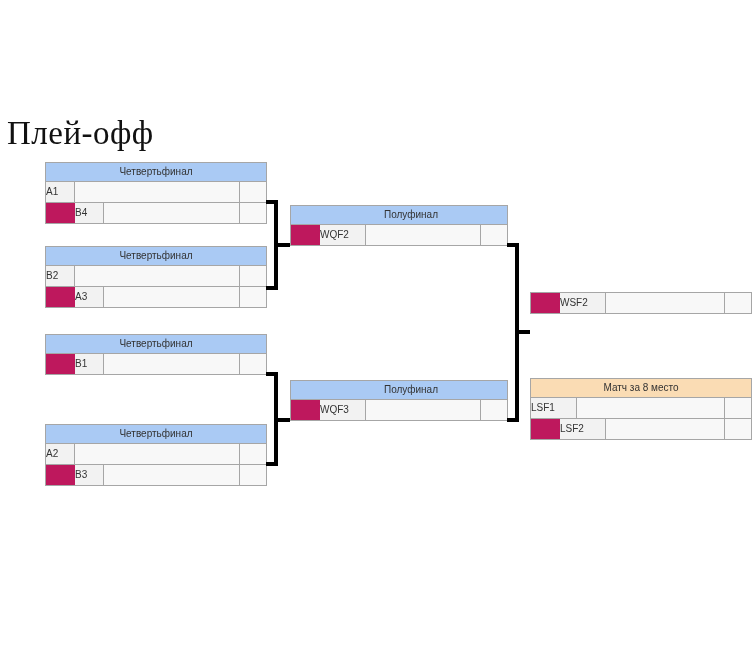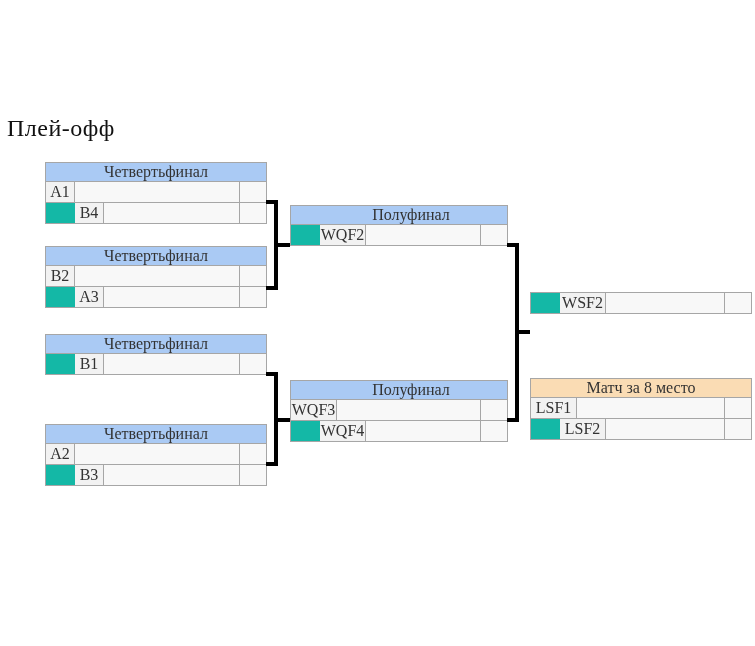--- a/index.html
+++ b/index.html
@@ -11,32 +11,31 @@
     font-family: "Liberation Sans", sans-serif;
     overflow: hidden;
   }
   .page-title {
     position: absolute;
     left: 7px;
     top: 115px;
     margin: 0;
     font-family: "Liberation Serif", serif;
     font-weight: 400;
-    font-size: 24px;
+    font-size: 33px;
     color: #111111;
     letter-spacing: 0.5px;
   }
   .match {
     position: absolute;
     border: 1px solid var(--border, #a6a6a6);
-    background: #14b8a6;
+    background: #be185d;
     box-sizing: border-box;
-    font-size: 16px;
+    font-size: 10px;
     color: #333333;
-    font-family: Liberation Serif, serif;
   }
   .match-header {
     height: 18px;
     line-height: 18px;
     text-align: center;
     border-bottom: 1px solid var(--border, #a6a6a6);
     color: #333333;
     overflow: hidden;
     white-space: nowrap;
   }
@@ -47,21 +46,20 @@
   .match-row {
     display: flex;
     height: 20px;
     border-bottom: 1px solid var(--border, #a6a6a6);
   }
   .match-row:last-child { border-bottom: none; margin-left: 29px; }
   .cell { box-sizing: border-box; height: 100%; line-height: 20px; overflow: hidden; }
   .cell.seed {
     background: var(--label-cell-bg, #f2f2f2);
     border-right: 1px solid var(--border, #a6a6a6);
-    text-align: center;
     white-space: nowrap;
   }
   .qf .cell.seed { width: 29px; }
   .sf .cell.seed, .final .cell.seed, .third .cell.seed { width: 46px; }
   .cell.team {
     flex: 1;
     background: var(--empty-cell-bg, #f8f8f8);
     border-right: 1px solid var(--border, #a6a6a6);
     padding-left: 4px;
   }
@@ -142,25 +140,20 @@
     </div>
   </div>
 
   <div class="match sf" style="left:290px; top:380px; width:218px;">
     <div class="match-header">Полуфинал</div>
     <div class="match-row">
       <div class="cell seed">WQF3</div>
       <div class="cell team"></div>
       <div class="cell score"></div>
     </div>
-    <div class="match-row">
-      <div class="cell seed">WQF4</div>
-      <div class="cell team"></div>
-      <div class="cell score"></div>
-    </div>
   </div>
 
   <div class="match final" style="left:530px; top:292px; width:222px;">
     <div class="match-row">
       <div class="cell seed">WSF2</div>
       <div class="cell team"></div>
       <div class="cell score"></div>
     </div>
   </div>
 

